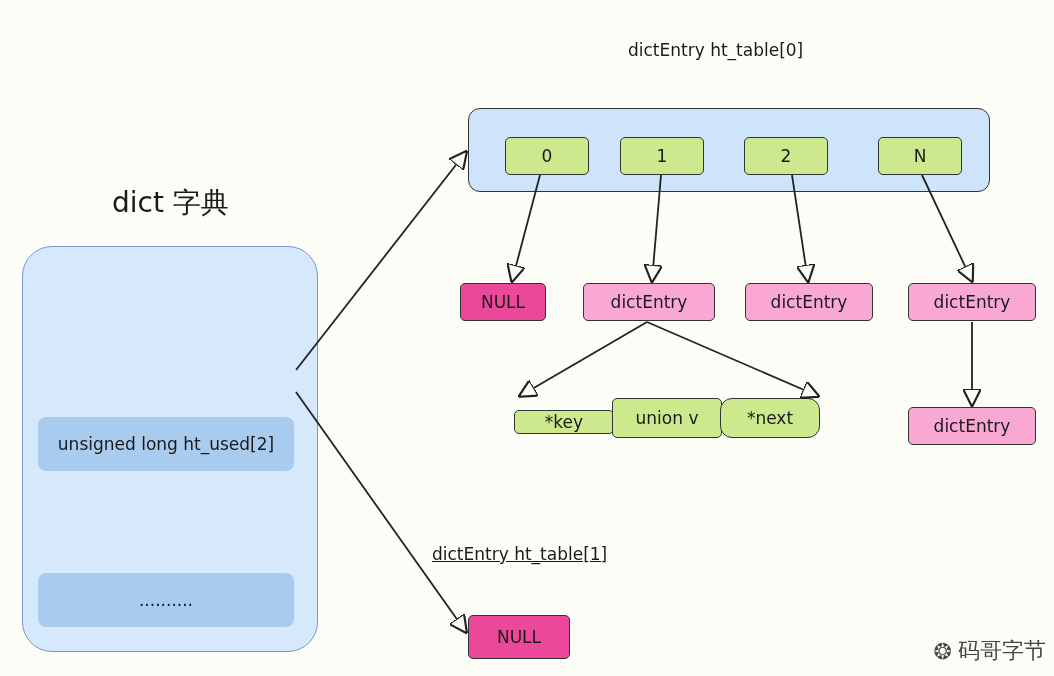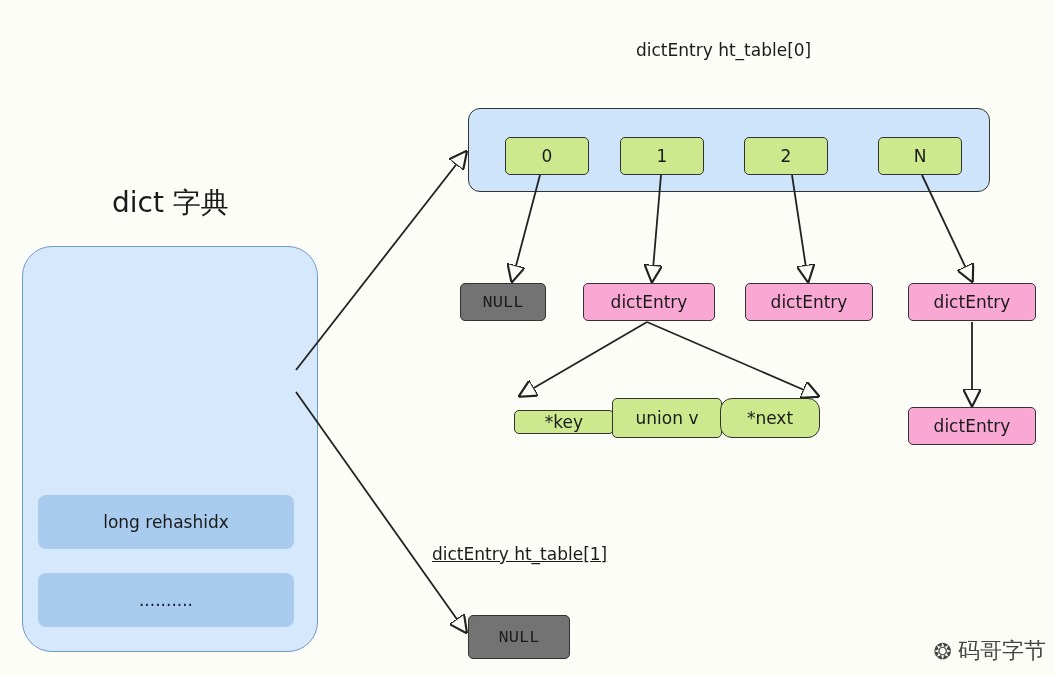--- a/index.html
+++ b/index.html
@@ -28,34 +28,34 @@
     box-sizing: border-box;
   }
   .node {
     position: absolute; box-sizing: border-box;
     border: 1.5px solid #333; border-radius: 5px;
     display: flex; align-items: center; justify-content: center;
     font-size: 17px;
   }
   .green { background: #cde98d; }
   .pink { background: #f9a8d4; }
-  .orange { background: #737373; font-family: Liberation Mono, monospace; }
+  .orange { background: #ec4899; }
   svg.arrows { position: absolute; left: 0; top: 0; pointer-events: none; }
   .watermark { right: 8px; bottom: 10px; font-size: 22px; color: #444; display: flex; align-items: center; gap: 6px; }
 </style>
 </head>
 <body>
 
 <div class="abs label title-dict">dict 字典</div>
 <div class="abs dict-box">
-  <div class="field" style="top:248px;">long rehashidx</div>
+  <div class="field" style="top:170px;">unsigned long ht_used[2]</div>
   <div class="field" style="top:326px;">..........</div>
 </div>
 
-<div class="abs label" style="left:628px; top:40px;margin-left:8px;">dictEntry ht_table[0]</div>
+<div class="abs label" style="left:628px; top:40px;">dictEntry ht_table[0]</div>
 <div class="abs ht0-box">
   <div class="node green" style="left:36px; top:28px; width:84px; height:38px;">0</div>
   <div class="node green" style="left:151px; top:28px; width:84px; height:38px;">1</div>
   <div class="node green" style="left:275px; top:28px; width:84px; height:38px;">2</div>
   <div class="node green" style="left:409px; top:28px; width:84px; height:38px;">N</div>
 </div>
 
 <div class="abs node orange" style="left:460px; top:283px; width:86px; height:38px;">NULL</div>
 <div class="abs node pink" style="left:583px; top:283px; width:132px; height:38px;">dictEntry</div>
 <div class="abs node pink" style="left:745px; top:283px; width:128px; height:38px;">dictEntry</div>

